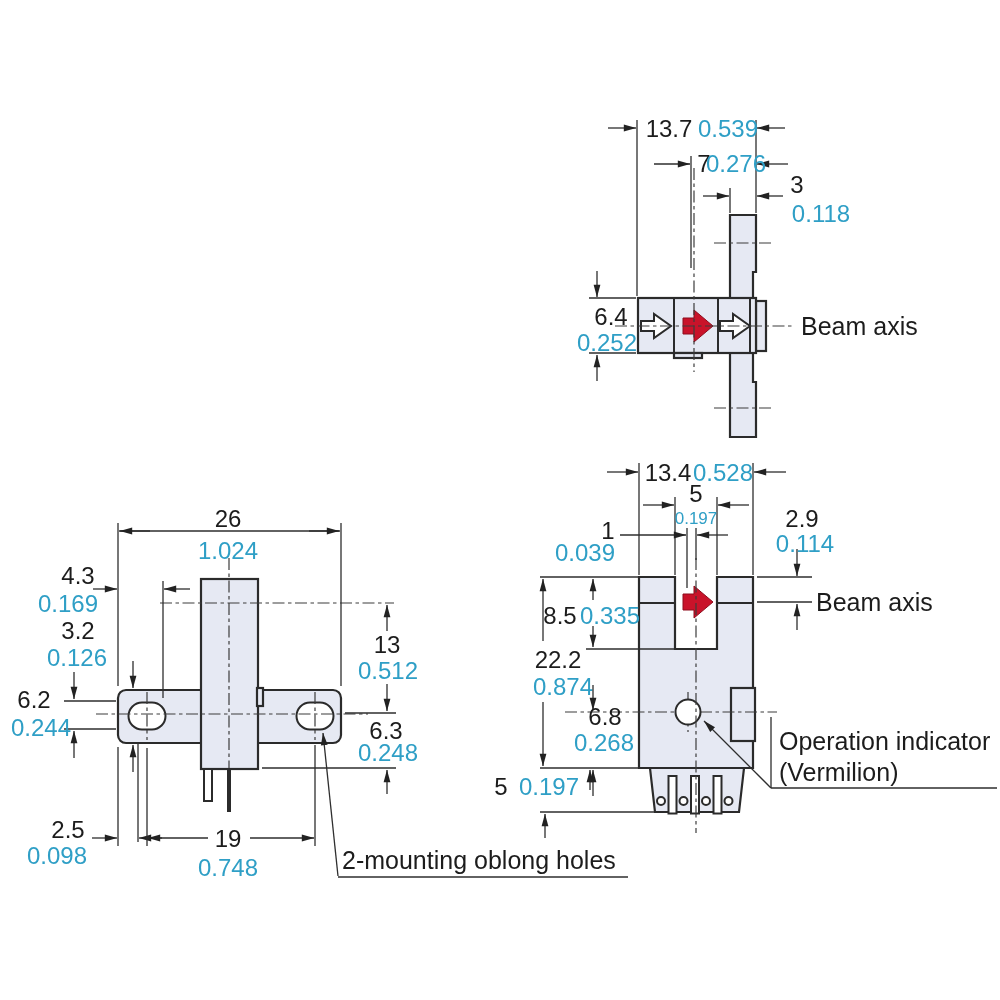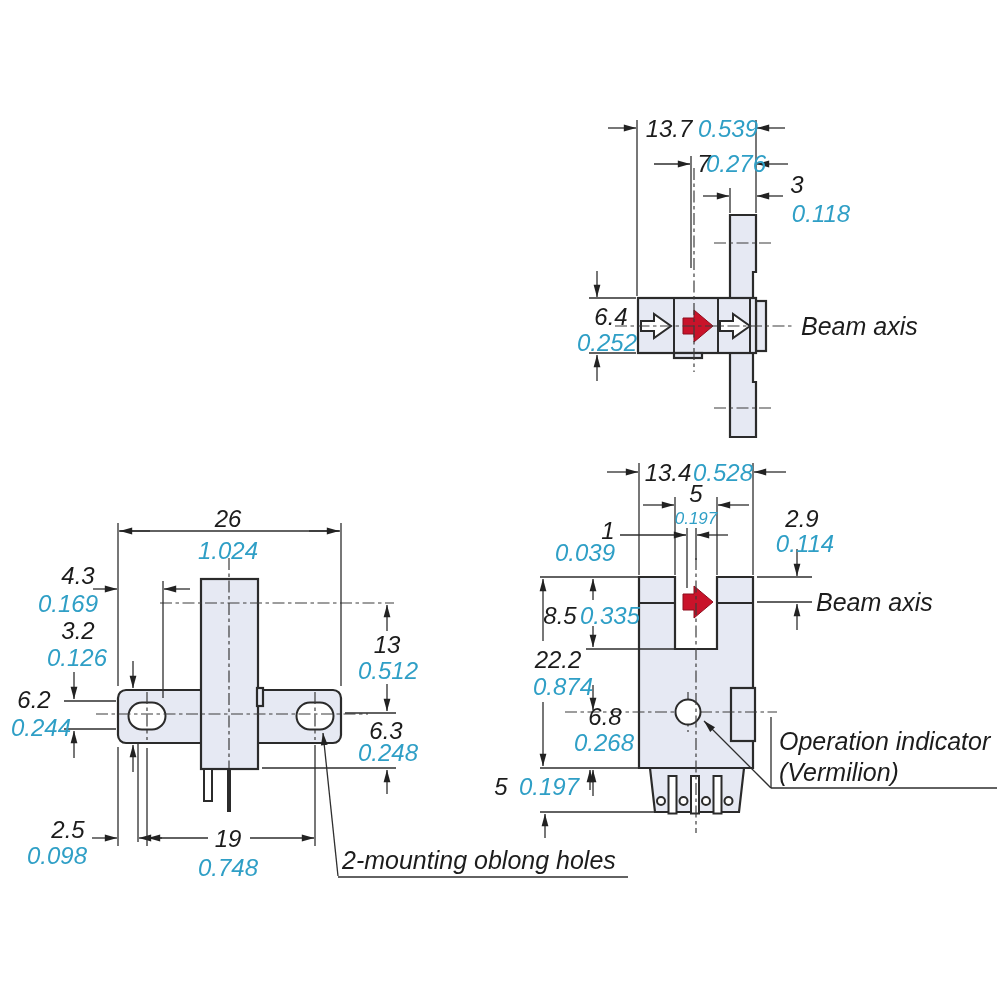--- a/index.html
+++ b/index.html
@@ -1,16 +1,16 @@
 <!DOCTYPE html>
 <html><head>
 <meta charset="utf-8">
 <style>
   html,body{margin:0;padding:0;background:#ffffff;}
-  #stage{position:relative;width:1000px;height:1000px;background:#ffffff;overflow:hidden;font-style:italic;}
+  #stage{position:relative;width:1000px;height:1000px;background:#ffffff;overflow:hidden;}
   svg{position:absolute;left:0;top:0;}
   .part{fill:#e6e9f3;stroke:#2b2b2b;stroke-width:2.2;stroke-linejoin:miter;}
   .hole{fill:#ffffff;stroke:#2b2b2b;stroke-width:2;}
   .edge{stroke:#2b2b2b;stroke-width:2;fill:none;}
   .darkpin{fill:#2b2b2b;stroke:none;}
   .dim{stroke:#2e2e2e;stroke-width:1.3;fill:none;}
   .cl{stroke:#3c3c3c;stroke-width:1.2;fill:none;stroke-dasharray:12 3.5 3.5 3.5;}
   .red{fill:#c9132a;stroke:#8e0d1d;stroke-width:1;}
   .warrow{fill:#ffffff;stroke:#2b2b2b;stroke-width:2;stroke-linejoin:miter;}
   text{font-family:"Liberation Sans","DejaVu Sans",sans-serif;}

